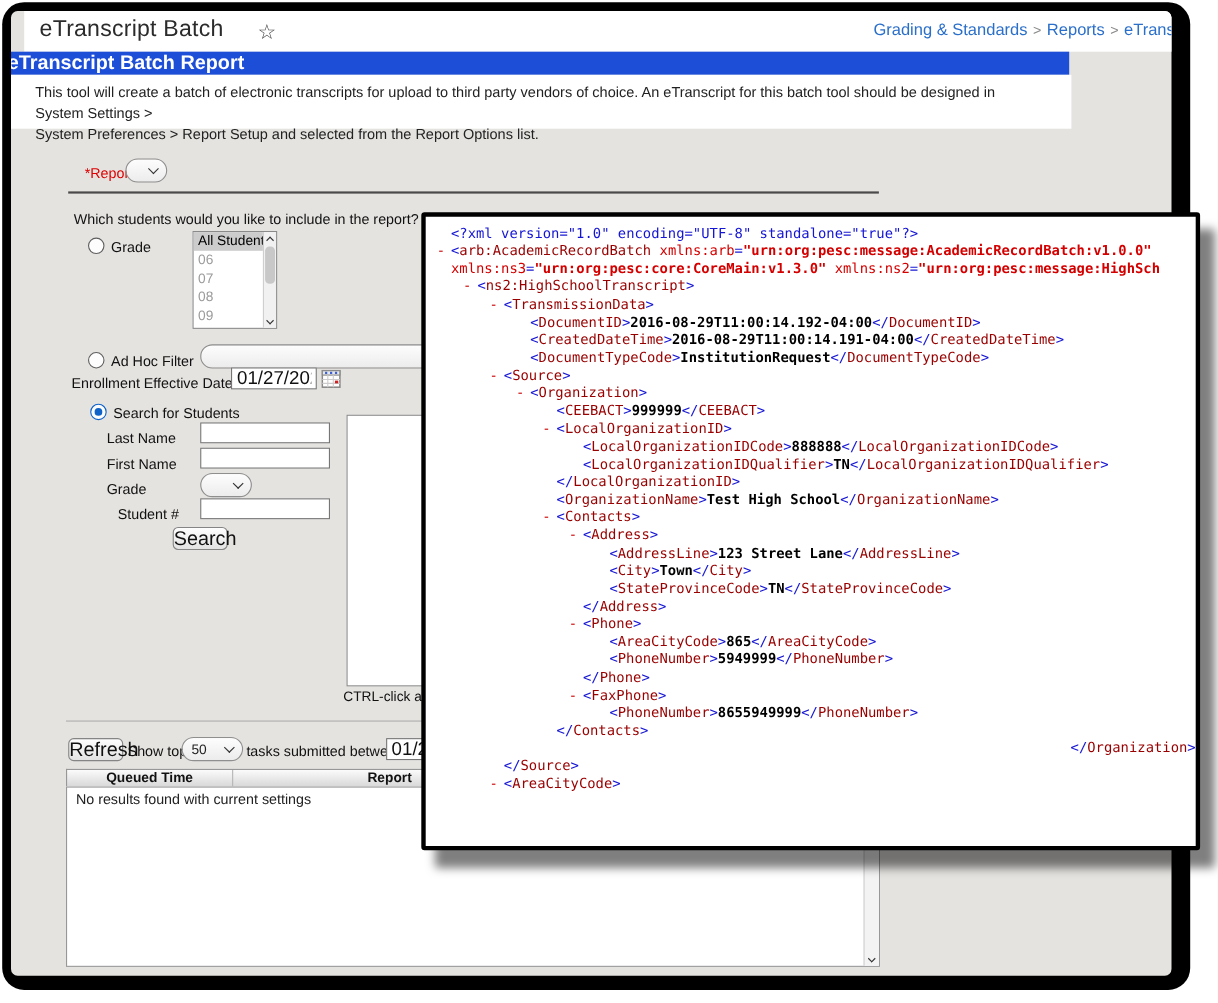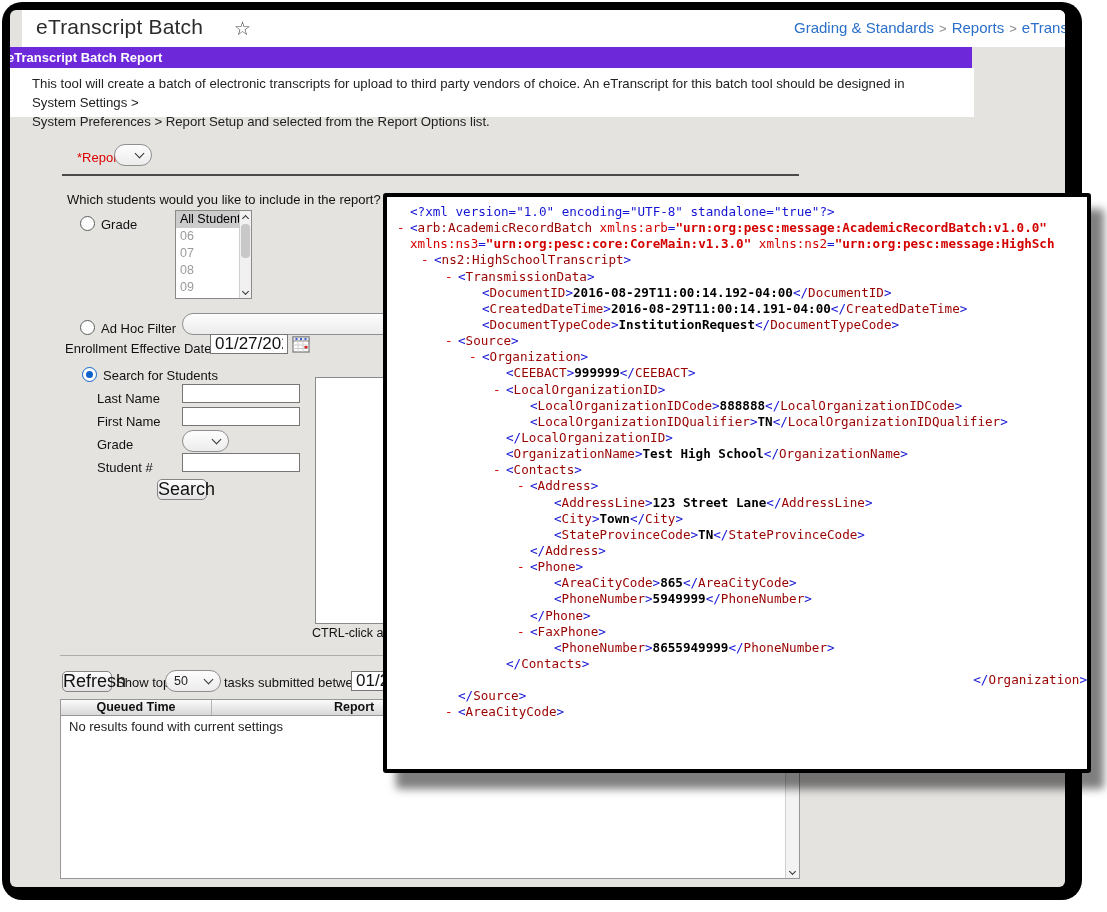--- a/index.html
+++ b/index.html
@@ -8,22 +8,22 @@
   #frame{position:absolute;left:2px;top:2px;width:1080px;height:898px;background:#000;border-radius:20px;}
   #screen{position:absolute;left:8px;top:8px;width:1055px;height:877px;background:#e5e3e0;overflow:hidden;border-radius:6px;}
   
   #topbar{position:absolute;left:0;top:0;width:1055px;height:37px;background:#fff;margin-left:12px;}
   #page-title{position:absolute;left:14px;top:5px;font-size:21px;color:#2b2b2b;letter-spacing:.2px;}
   #fav-star{position:absolute;left:212px;top:7px;font-size:19px;color:#444;cursor:pointer;}
   #breadcrumb{position:absolute;left:772px;top:9px;font-size:15px;white-space:nowrap;}
   #breadcrumb .crumb{color:#2a6fc9;cursor:pointer;}
   #breadcrumb .sep{color:#8a8a8a;padding:0 5px;font-size:13px;}
   
-  #banner{position:absolute;left:0;top:37px;width:962px;height:21px;background:#6d28d9;color:#fff;
-    font-size:13px;font-weight:bold;line-height:21px;}
+  #banner{position:absolute;left:0;top:37px;width:962px;height:21px;background:#1d4ed8;color:#fff;
+    font-size:18px;font-weight:bold;line-height:21px;}
   #banner span{margin-left:-3px;display:inline-block;}
   #intro{position:absolute;left:0;top:58px;width:964px;height:49px;background:#fff;color:#222;
     font-size:13.2px;line-height:19px;padding-top:6px;box-sizing:border-box;}
   #intro div{padding-left:22px;padding-right:30px;}
   
   .lbl{position:absolute;font-size:13px;color:#111;white-space:nowrap;}
   .red{color:#dd0000;}
   .chrome-select{position:absolute;display:flex;align-items:center;justify-content:flex-end;
     background:linear-gradient(#fdfdfd,#ececec);border:1px solid #8f8f8f;border-radius:11px;
     box-sizing:border-box;padding:0 8px;font-size:12.5px;color:#222;cursor:pointer;}
@@ -155,21 +155,21 @@
 
     <div class="lbl" style="left:87px;top:381px;">Last Name</div>
     <input class="tbox" style="left: 172px; top: 374px; width: 118px; height: 19px;" value="">
     <div class="lbl" style="left:87px;top:404px;">First Name</div>
     <input class="tbox" style="left: 172px; top: 397px; width: 118px; height: 19px;" value="">
     <div class="lbl" style="left:87px;top:427px;">Grade</div>
     <div class="chrome-select" style="left:172px;top:420px;width:47px;height:22px;">
       <span class="sel-val"></span>
       <span class="chev"></span>
     </div>
-    <div class="lbl" style="left:87px;top:450px;">Student #</div>
+    <div class="lbl" style="left:97px;top:450px;">Student #</div>
     <input class="tbox" style="left: 172px; top: 443px; width: 118px; height: 19px;" value="">
     <div class="btn" style="left:147px;top:469px;width:50px;height:21px;line-height:19px;">Search</div>
 
     <div id="students-list"></div>
     <div class="lbl" style="left:302px;top:616px;font-size:12.5px;">CTRL-click and</div>
 
     <div class="thinline" style="left:50px;top:645px;width:740px;"></div>
     <div class="btn" style="left:52px;top:661px;width:50px;height:21px;line-height:19px;">Refresh</div>
     <div class="lbl" style="left:106px;top:665px;">Show top</div>
     <div class="chrome-select" style="left:155px;top:660px;width:56px;height:22px;">

